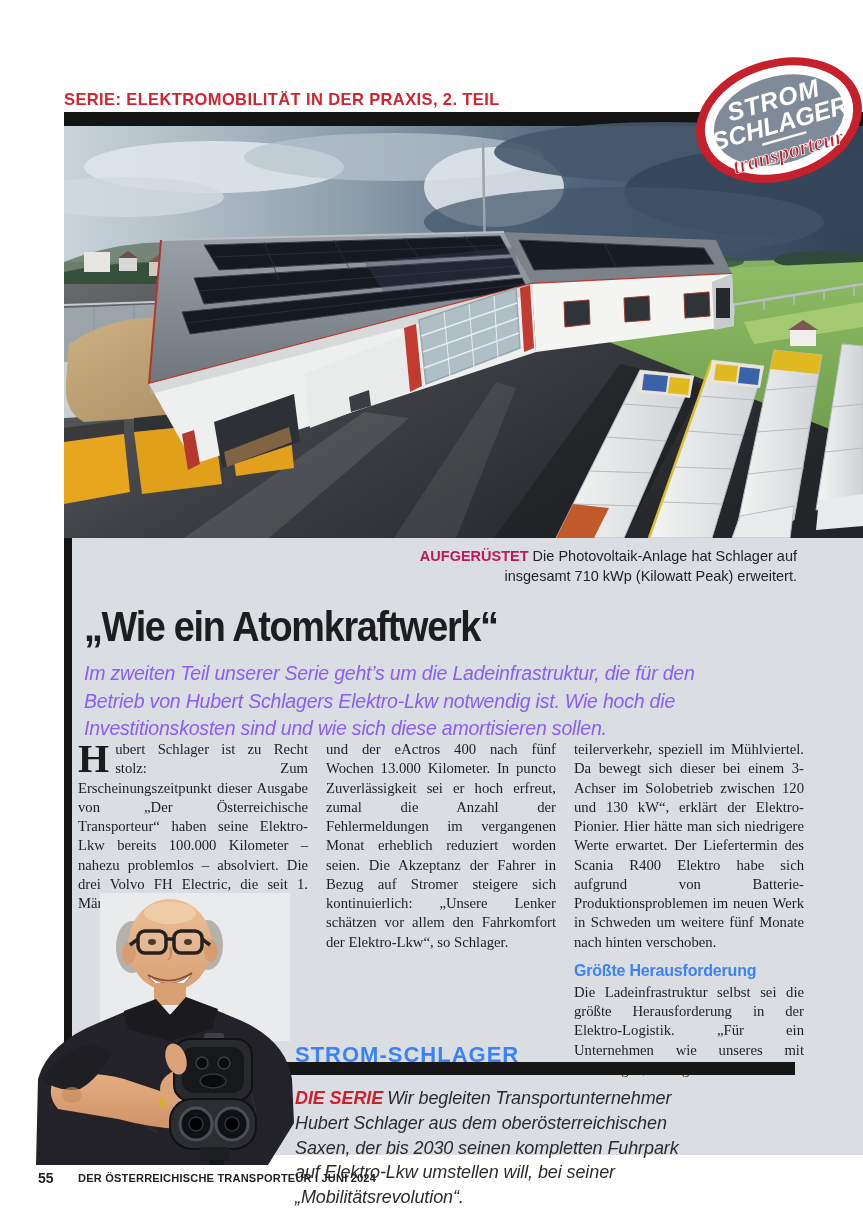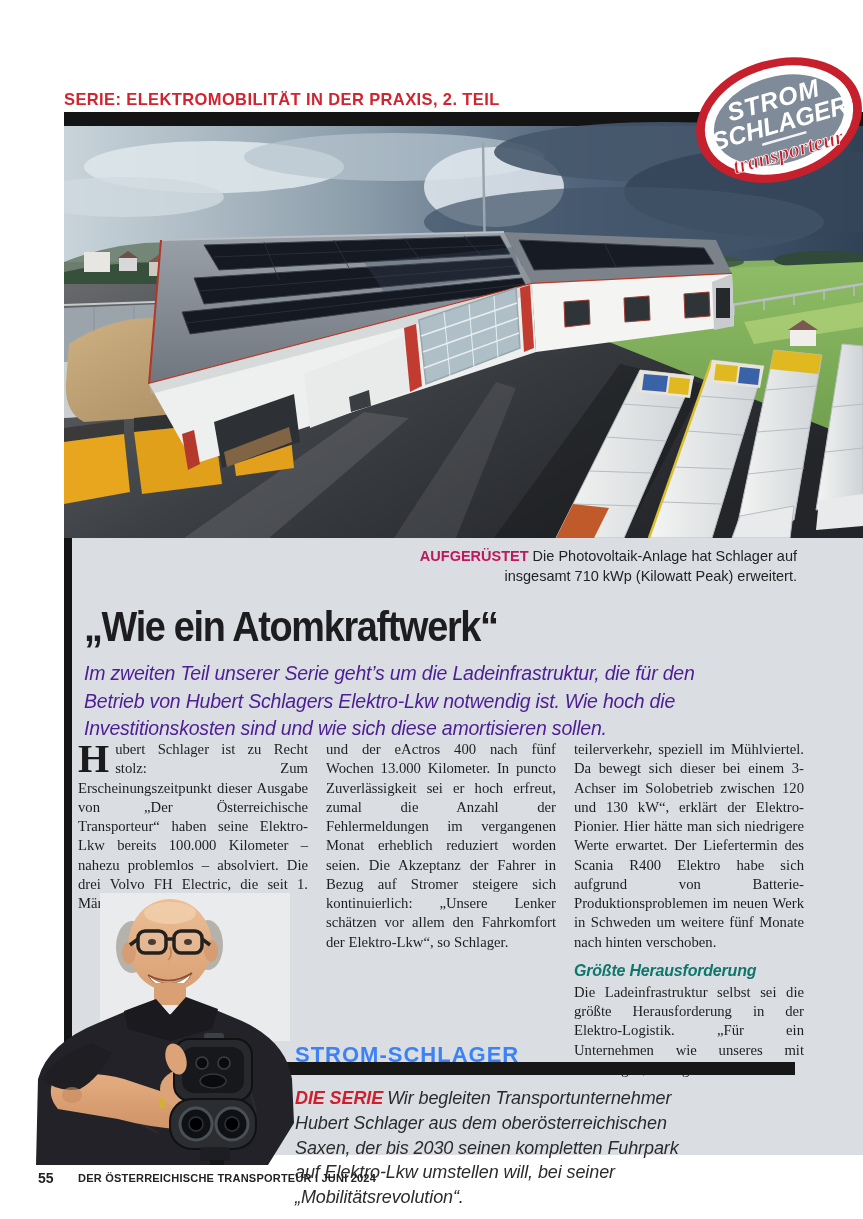--- a/index.html
+++ b/index.html
@@ -23,30 +23,30 @@
   .vline{position:absolute;left:64px;top:538px;width:8px;height:507px;background:#141414;z-index:2;}
 
   .caption{position:absolute;right:66px;top:546px;width:440px;z-index:3;
            text-align:right;font-size:14.5px;line-height:1.4;color:#232325;}
   .caption .cap-label{color:#be185d;font-weight:800;margin-right:4px;}
 
   .headline{position:absolute;left:84px;top:602px;z-index:3;
             font-size:43px;font-weight:800;letter-spacing:-1.5px;color:#1d1d1f;
             transform:scaleX(.88);transform-origin:left center;white-space:nowrap;}
   .standfirst{position:absolute;left:84px;top:660px;width:640px;z-index:3;
-              font-style:italic;font-size:19.5px;line-height:1.42;color:#4c1d95;letter-spacing:-.2px;}
+              font-style:italic;font-size:19.5px;line-height:1.42;color:#8b5cf6;letter-spacing:-.2px;}
 
   
   .columns{position:absolute;left:78px;top:740px;width:726px;z-index:3;display:flex;gap:18px;}
   .col{flex:1;min-width:0;}
   .body-p{margin:0 0 2px 0;font-family:"Liberation Serif",serif;font-size:14.7px;line-height:1.31;
           text-align:justify;color:#1e1e20;}
   .dropcap{float:left;font-family:"Liberation Serif",serif;font-weight:bold;
            font-size:40px;line-height:.82;padding:3px 6px 0 0;color:#1b1b1d;}
-  .subhead{margin:10px 0 3px 0;font-size:16px;font-weight:800;color:#0f766e;letter-spacing:-.2px;font-style:italic;}
+  .subhead{margin:10px 0 3px 0;font-size:16px;font-weight:800;color:#3b82f6;letter-spacing:-.2px;}
 
   
   .man{position:absolute;left:28px;top:883px;width:272px;height:282px;z-index:4;}
 
   
   .series-heading{position:absolute;left:295px;top:1042px;z-index:3;
                   font-size:22px;font-weight:800;letter-spacing:1px;color:#3b82f6;}
   .series-bar{position:absolute;left:72px;top:1062px;width:723px;height:13px;background:#171717;z-index:3;}
   .series-text{position:absolute;left:295px;top:1086px;width:408px;z-index:3;
                font-size:18px;line-height:1.38;color:#2b2b2d;letter-spacing:-.1px;font-style:italic;}

